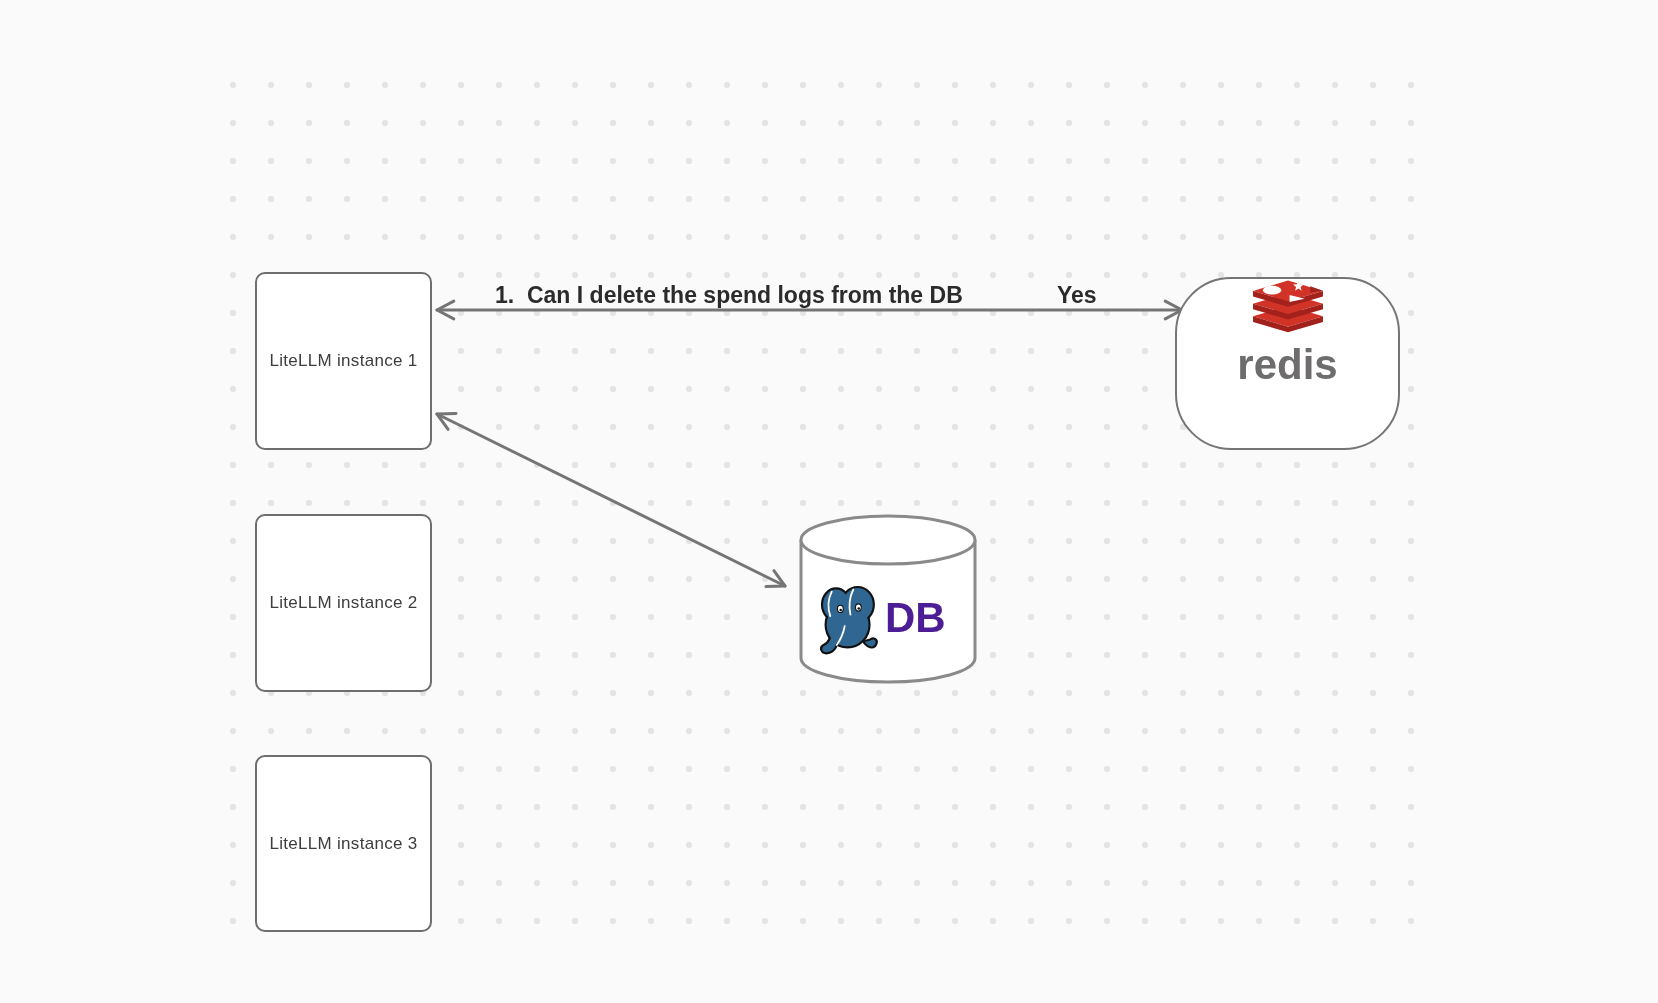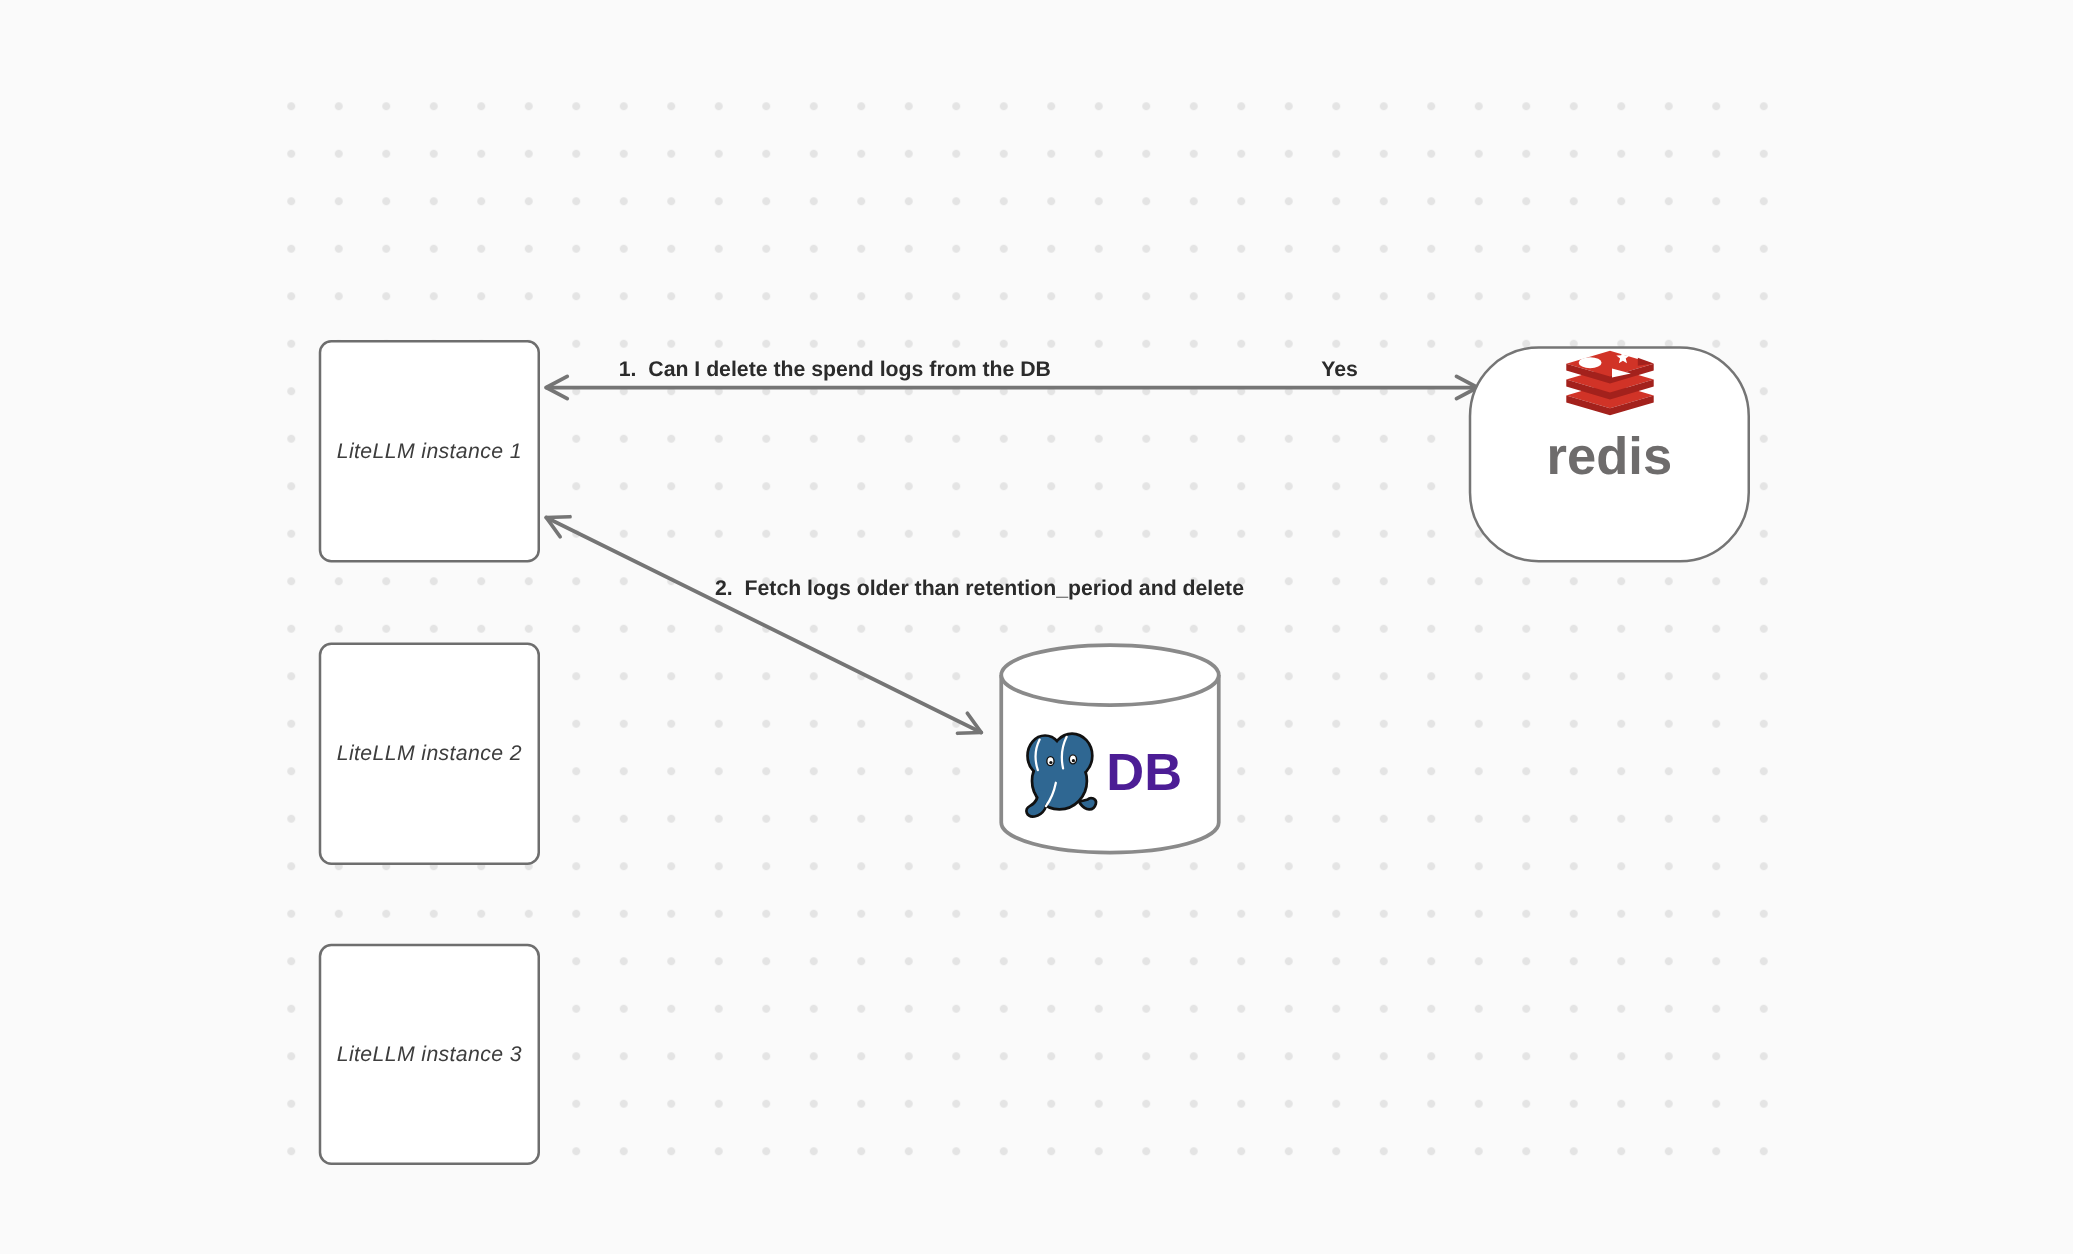--- a/index.html
+++ b/index.html
@@ -12,39 +12,39 @@
     background-image:radial-gradient(circle,#e4e4e4 2.8px,transparent 3.5px);
     background-size:38px 38px;
   }
   .node-box{
     position:absolute;width:177px;height:178px;background:#ffffff;
     border:2.5px solid #6e6e6e;border-radius:10px;
     display:flex;align-items:center;justify-content:center;
     box-sizing:border-box;
   }
   .node-box .box-label{
-    font-size:17px;color:#3d3d3d;letter-spacing:.3px;text-align:center;font-style:italic;
+    font-size:17px;color:#3d3d3d;letter-spacing:.3px;text-align:center;
   }
   #node-redis{
     position:absolute;left:1175px;top:277px;width:225px;height:173px;
     background:#ffffff;border:2.5px solid #757575;border-radius:56px;
     box-sizing:border-box;display:flex;flex-direction:column;align-items:center;
   }
   .redis-wordmark{
     font-size:42px;font-weight:bold;color:#6e6c6c;line-height:1;margin-top:3px;
     letter-spacing:0;
   }
   #node-db{
     position:absolute;left:798px;top:513px;width:180px;height:172px;
   }
   #db-label{
     position:absolute;left:87px;top:84px;font-size:42px;color:#4c1d95;line-height:1;font-weight:bold;
   }
   .arrow-label{
-    position:absolute;font-size:17px;font-weight:bold;color:#2b2b2b;
+    position:absolute;font-size:23px;font-weight:bold;color:#2b2b2b;
     white-space:pre;line-height:25px;
   }
   #arrow-overlay{position:absolute;left:0;top:0;}
   .arrow-stroke{stroke:#757575;stroke-width:3;fill:none;stroke-linecap:round;stroke-linejoin:round;}
 </style>
 </head>
 <body>
 
 <div id="canvas">
 
@@ -58,21 +58,20 @@
     </g>
     <g>
       <path class="arrow-stroke" d="M437,414 L785,586"></path>
       <path class="arrow-stroke" d="M448.1,429.4 L437,414 L456,413.4"></path>
       <path class="arrow-stroke" d="M773.9,570.6 L785,586 L766,586.6"></path>
     </g>
   </svg>
 
   <div class="arrow-label" style="left:495px;top:283px;">1.  Can I delete the spend logs from the DB</div>
   <div class="arrow-label" style="left:1057px;top:283px;">Yes</div>
-  <div class="arrow-label" style="left:572px;top:458px;">2.  Fetch logs older than retention_period and delete</div>
 
   <div class="node-box" style="left:255px;top:272px;">
     <span class="box-label">LiteLLM instance 1</span>
   </div>
   <div class="node-box" style="left:255px;top:514px;">
     <span class="box-label">LiteLLM instance 2</span>
   </div>
   <div class="node-box" style="left:255px;top:755px;height:177px;">
     <span class="box-label">LiteLLM instance 3</span>
   </div>

